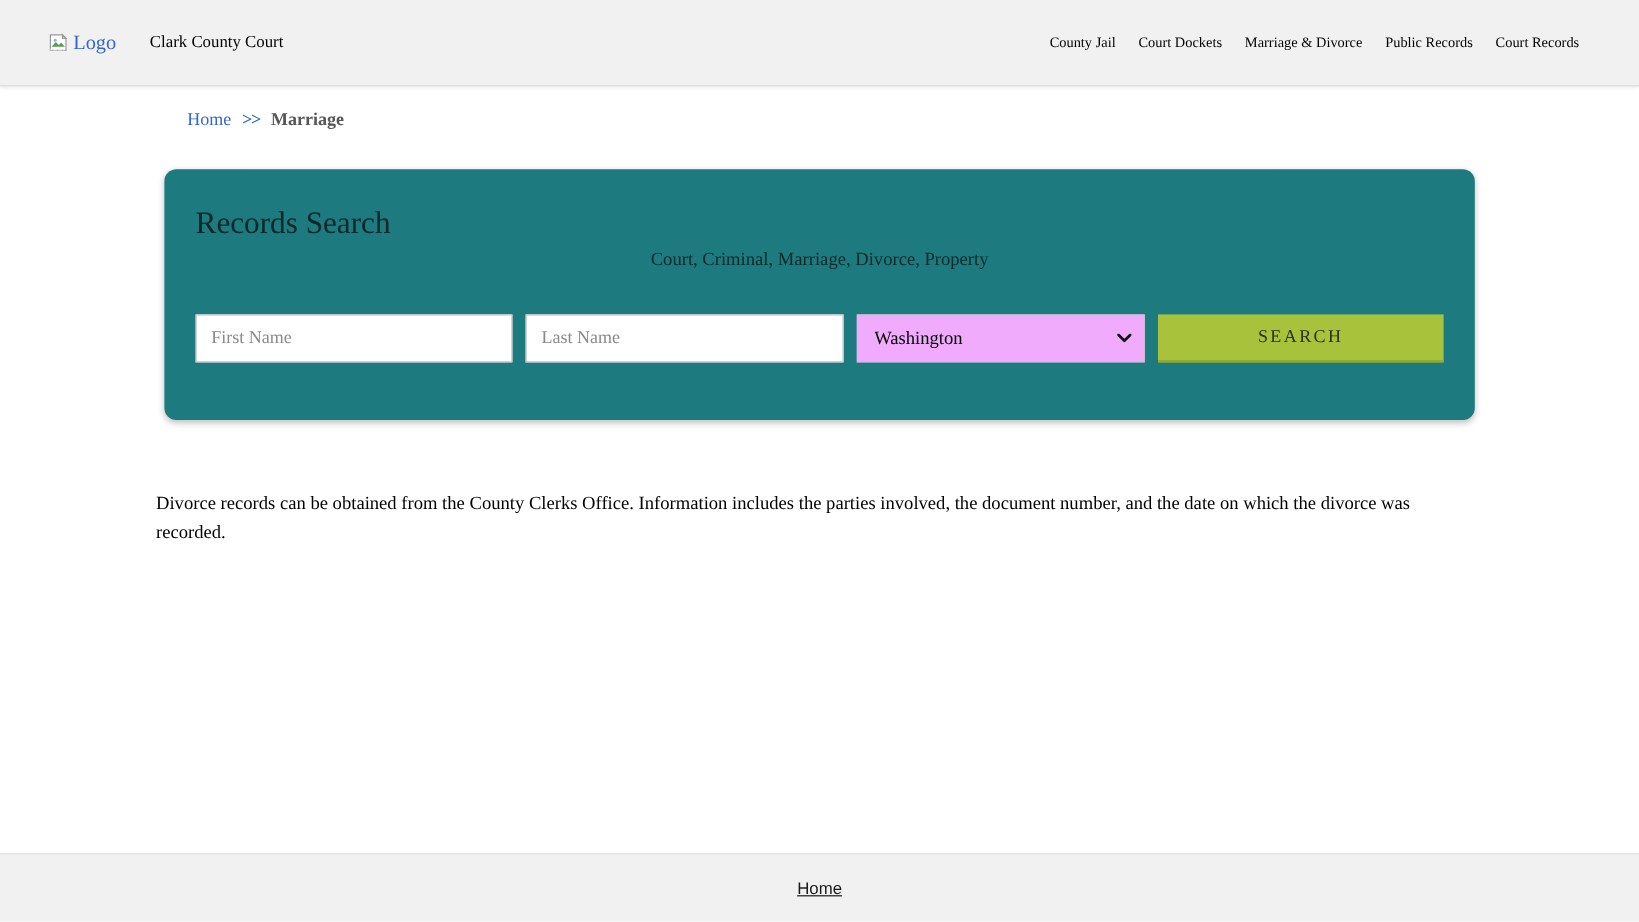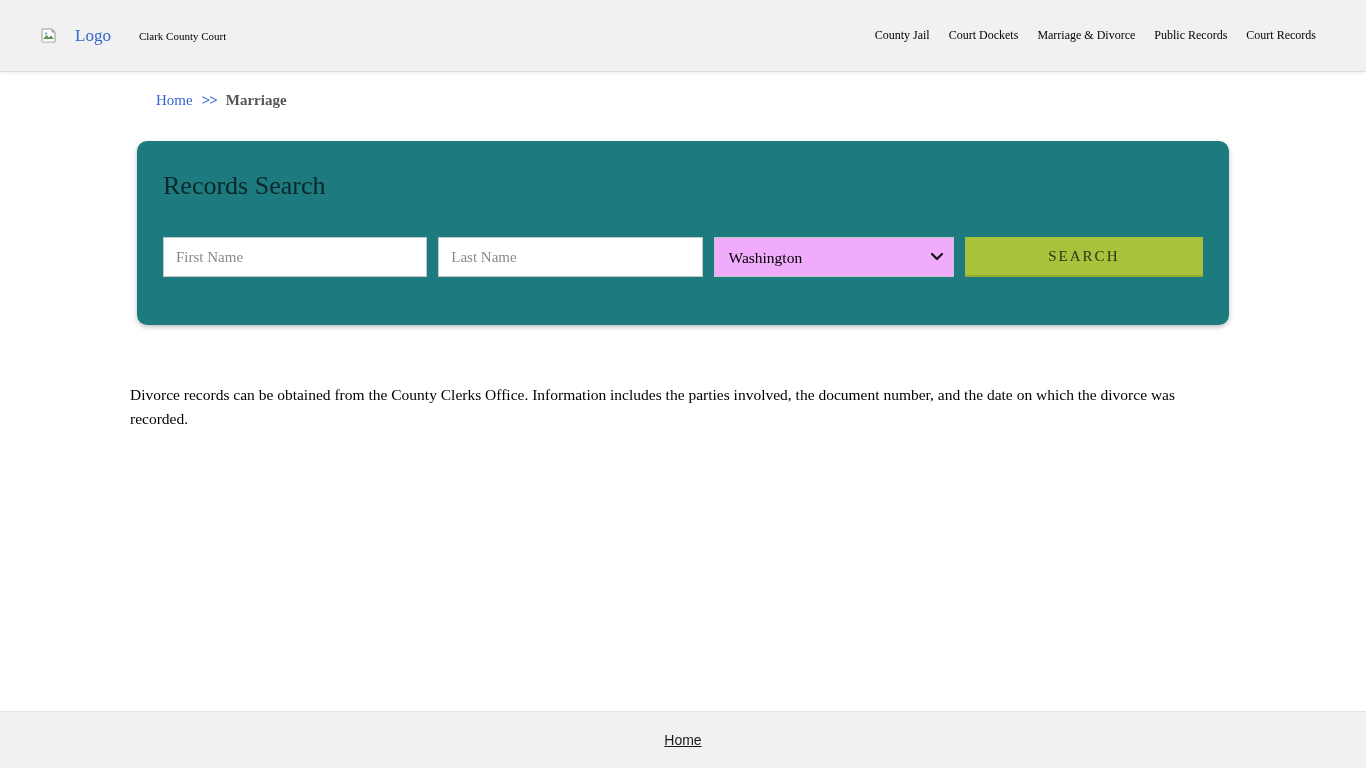--- a/index.html
+++ b/index.html
@@ -17,30 +17,30 @@
     background: #f1f1f1;
     border-bottom: 1px solid #dcdcdc;
     box-shadow: 0 1px 3px rgba(0,0,0,0.08);
     display: flex;
     align-items: center;
     padding: 0 50px 0 40px;
   }
   .logo {
     display: flex;
     align-items: center;
-    gap: 18px;
+    gap: 4px;
     text-decoration: none;
     cursor: pointer;
   }
   .logo-alt {
     color: #3366cc;
     font-size: 17px;
   }
   .site-title {
-    font-size: 11px;
+    font-size: 14px;
     color: #000;
     margin-left: 28px;
   }
   .nav {
     margin-left: auto;
     display: flex;
     align-items: center;
     gap: 19px;
   }
   .nav a {
@@ -209,20 +209,21 @@
   <div class="breadcrumb">
     <a>Home</a>
     <span class="sep">&gt;&gt;</span>
     <span class="current">Marriage</span>
   </div>
 
 
 
   <section class="panel">
     <h2 class="panel-title">Records Search</h2>
+    <div class="panel-subtitle">Court, Criminal, Marriage, Divorce, Property</div>
 
     <div class="form-row">
       <input class="text-input" type="text" placeholder="First Name" style="">
       <input class="text-input" type="text" placeholder="Last Name" style="">
       <div class="select-wrap">
         <select>
           <option>Washington</option>
         </select>
         <span class="select-chevron">
           <svg width="12" height="8" viewBox="0 0 12 8">

